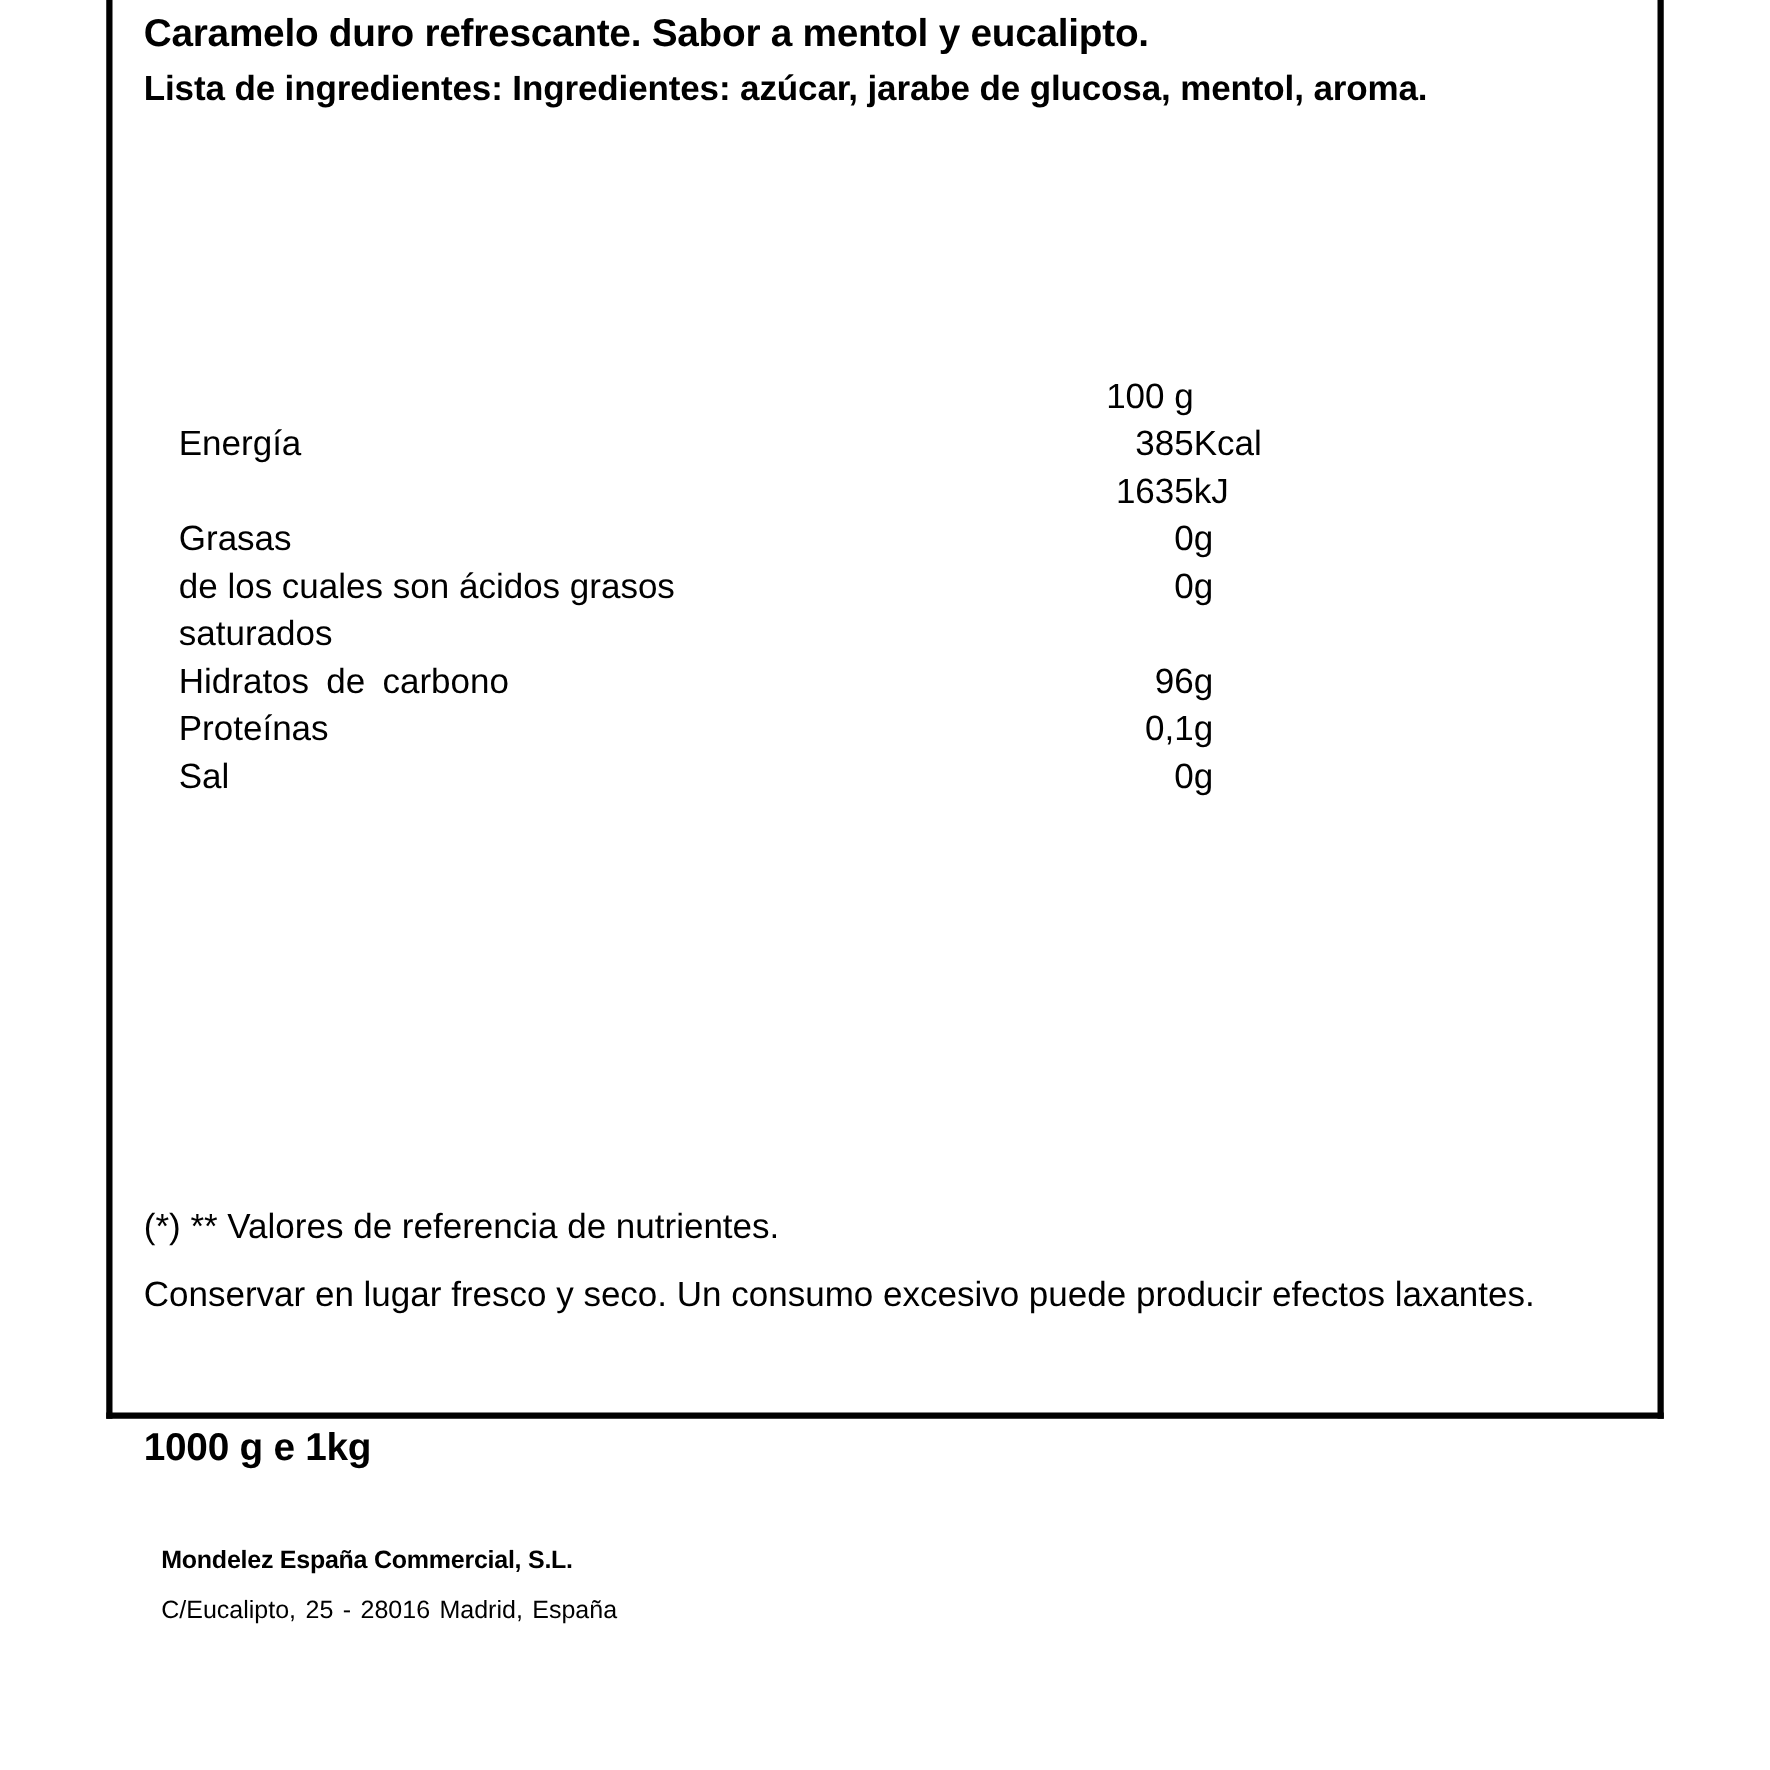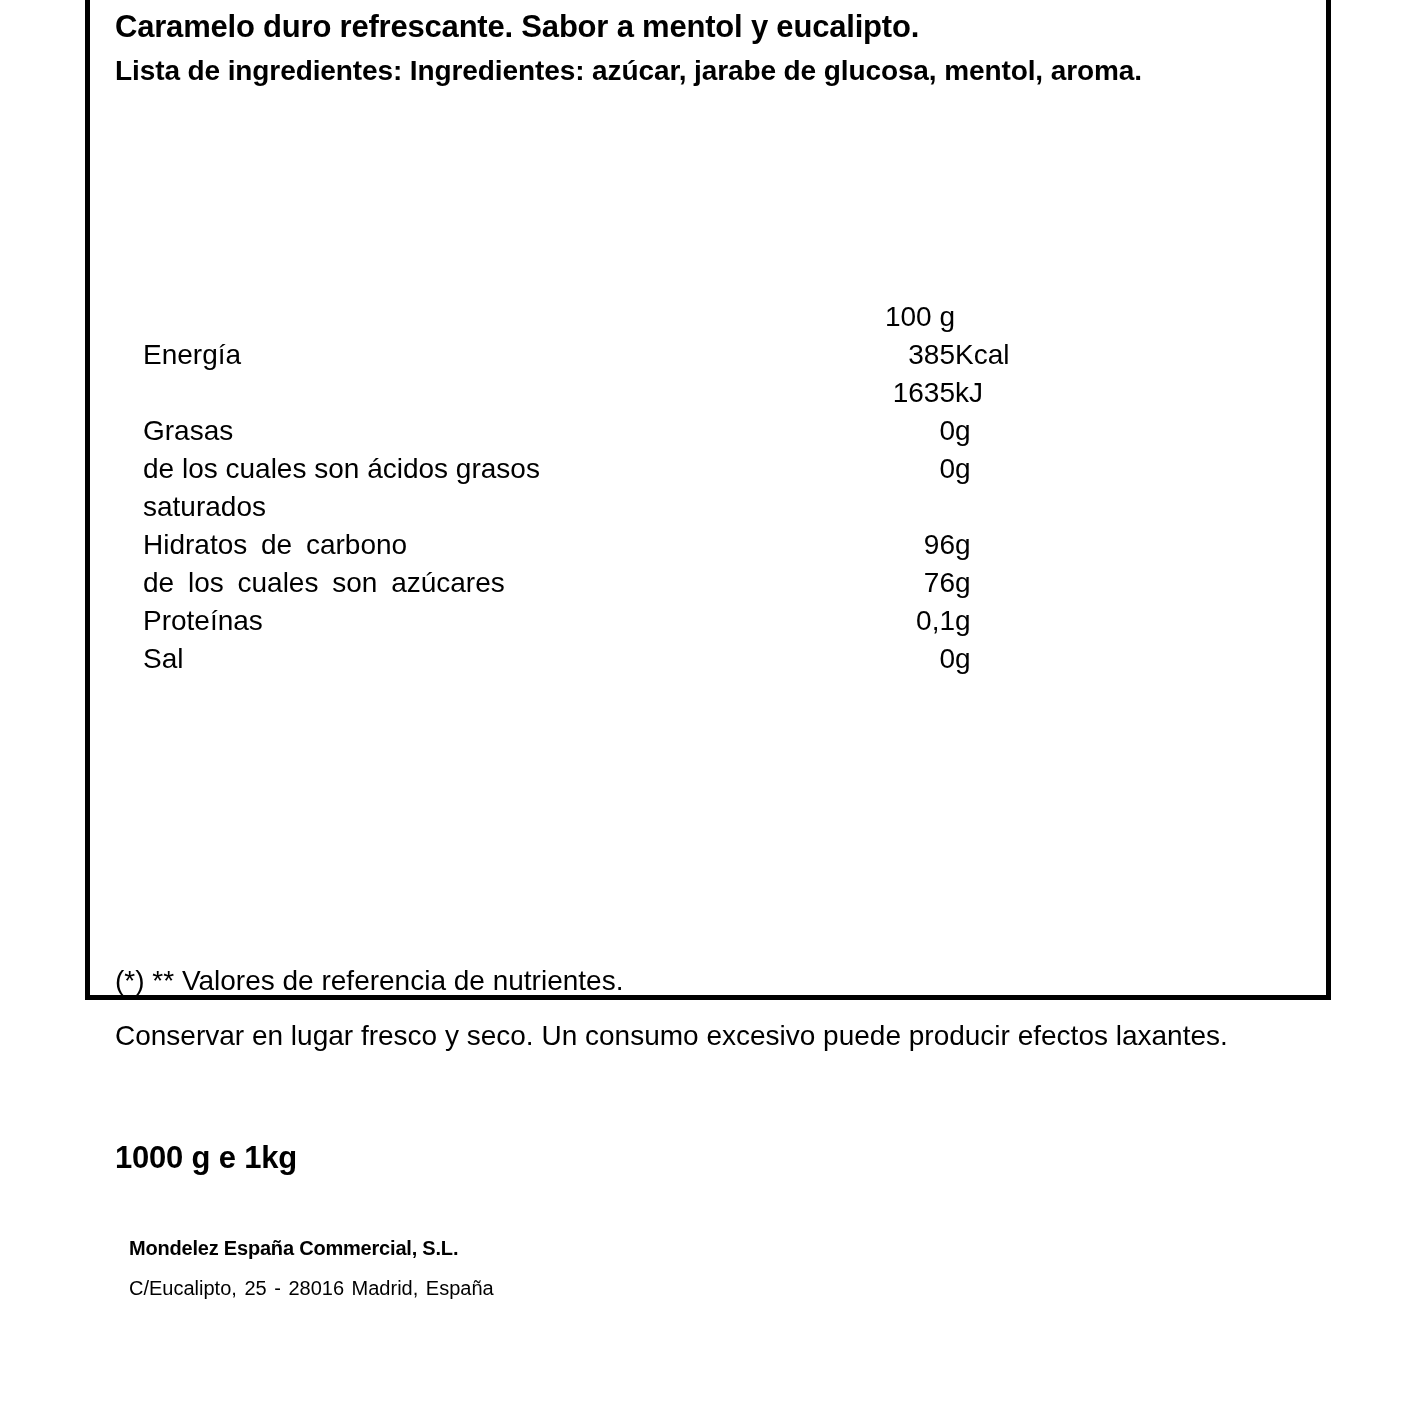--- a/index.html
+++ b/index.html
@@ -13,21 +13,21 @@
     font-family: "Liberation Sans", sans-serif;
     color: #000000;
     overflow: hidden;
   }
 
   #label-box {
     position: absolute;
     left: 85px;
     top: 0px;
     width: 1246px;
-    height: 1000px;
+    height: 1135px;
     box-sizing: border-box;
     border-left: 5px solid #000;
     border-right: 5px solid #000;
     border-bottom: 5px solid #000;
     border-top: none;
     background: #fff;
   }
 
   .inner {
     position: absolute;
@@ -199,26 +199,20 @@
           <td class="n-spacer"></td>
         </tr>
 
         <tr>
           <td class="n-label wide-space">Hidratos de carbono</td>
           <td class="n-num">96</td>
           <td class="n-unit">g</td>
           <td class="n-spacer"></td>
         </tr>
 
-        <tr>
-          <td class="n-label wide-space">de los cuales son azúcares</td>
-          <td class="n-num">76</td>
-          <td class="n-unit">g</td>
-          <td class="n-spacer"></td>
-        </tr>
 
         <tr>
           <td class="n-label">Proteínas</td>
           <td class="n-num">0,1</td>
           <td class="n-unit">g</td>
           <td class="n-spacer"></td>
         </tr>
 
         <tr>
           <td class="n-label">Sal</td>

